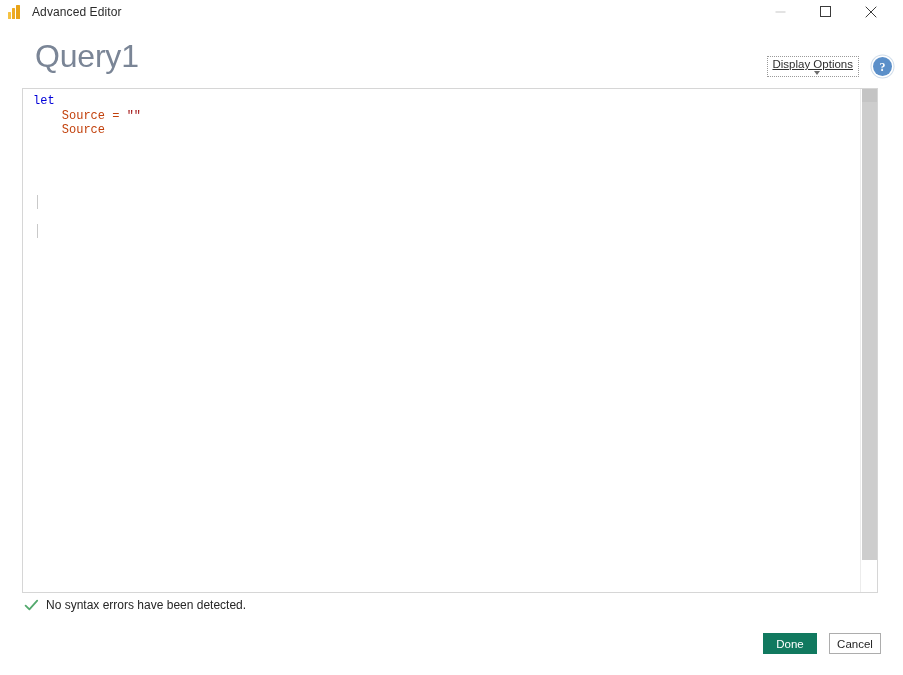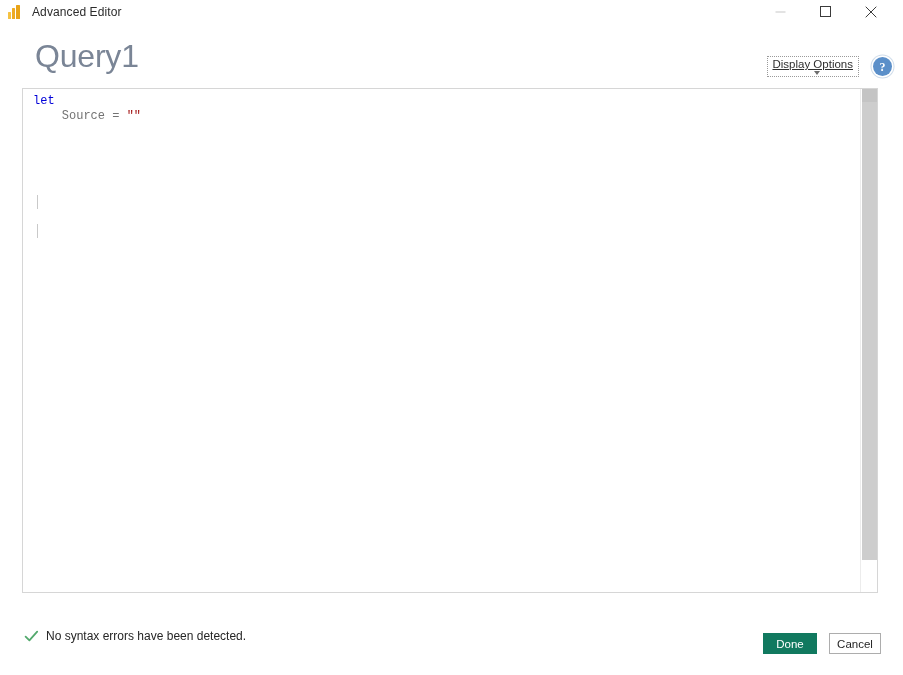--- a/index.html
+++ b/index.html
@@ -165,21 +165,21 @@
     font-family: "Liberation Mono", "DejaVu Sans Mono", monospace;
     font-size: 12px;
     line-height: 14.5px;
     color: #000000;
     white-space: pre;
     cursor: text;
   }
   .code-line { height: 14.5px; position: relative; }
   .tok-kw  { color: #0000d8; }
   .tok-str { color: #a31515; }
-  .tok-id  { color: #737373; }
+  .tok-id  { color: #c2410c; }
   .indent-guide {
     position: absolute;
     left: 14px;
     width: 1px;
     background: #c9c9c9;
   }
   .ig1 { top: 106px; height: 14px; }
   .ig2 { top: 135px; height: 14px; }
 
   
@@ -210,21 +210,20 @@
     background: #c4c4c4;
   }
 
   
   .status {
     position: absolute;
     left: 24px;
     top: 598px;
     display: flex;
     align-items: center;
-    margin-top: 31px;
   }
   .check-icon {
     width: 15px;
     height: 15px;
     margin-right: 7px;
     flex: none;
   }
   .status-text {
     font-size: 12px;
     color: #262626;
@@ -307,21 +306,21 @@
       <span class="label">Display Options</span>
       <span class="caret"></span>
     </div>
     <div class="help-btn">
       <span>?</span>
     </div>
   </div>
 </div>
 
 <div class="editor-wrap">
-  <div class="code-area" id="code-area"><div class="code-line"><span class="tok-kw">let</span></div><div class="code-line"><span>    </span><span class="tok-id">Source = </span><span class="tok-str">""</span></div></div>
+  <div class="code-area" id="code-area"><div class="code-line"><span class="tok-kw">let</span></div><div class="code-line"><span>    </span><span class="tok-id">Source = </span><span class="tok-str">""</span></div><div class="code-line"><span>    </span><span class="tok-id">Source</span></div></div>
   <div class="indent-guide ig1"></div>
   <div class="indent-guide ig2"></div>
 
   <div class="vscroll">
     <div class="thumb"></div>
     <div class="thumb-cap"></div>
   </div>
 </div>
 
 <div class="status">

